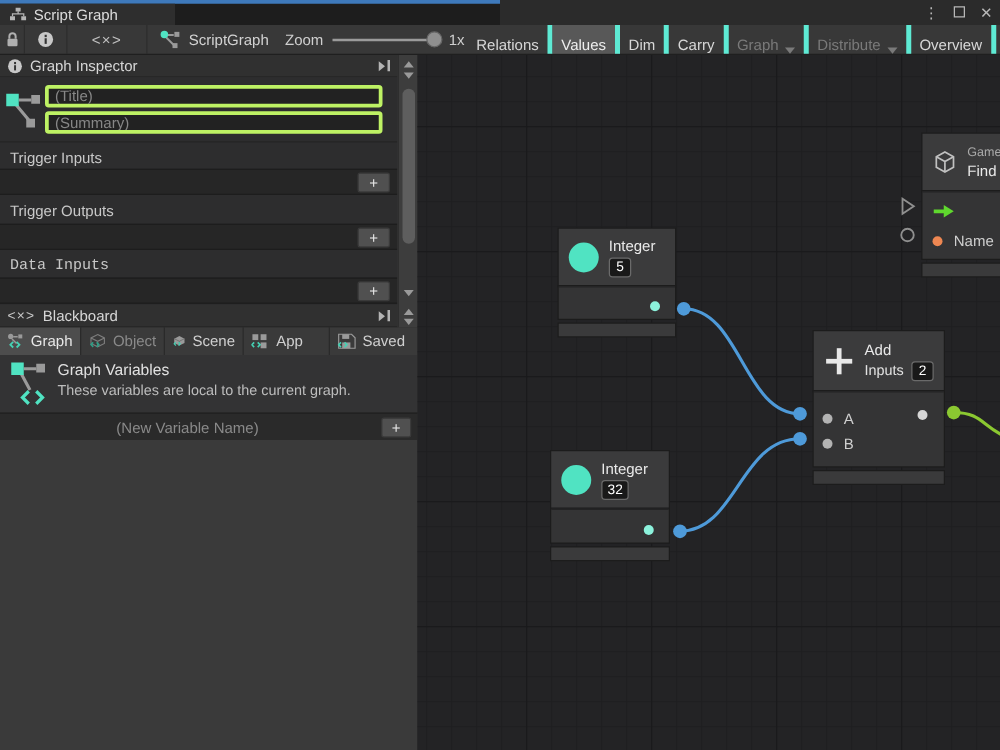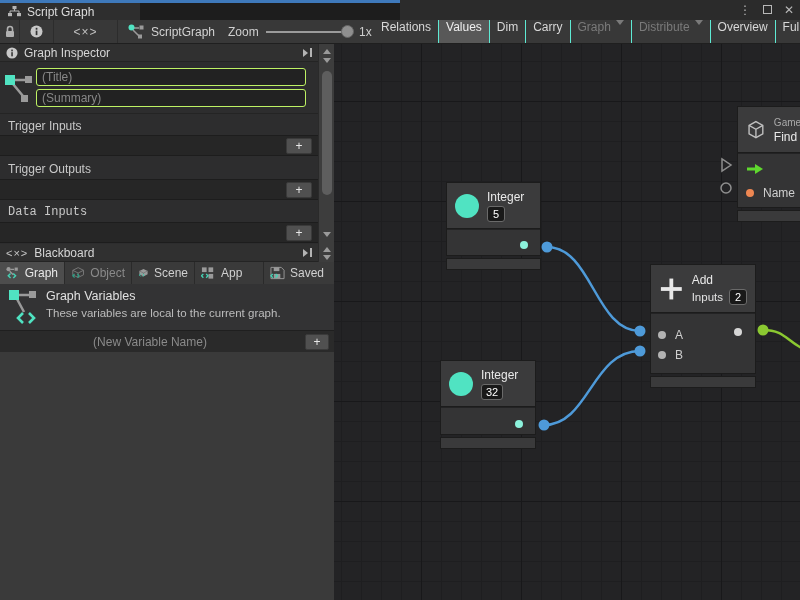--- a/index.html
+++ b/index.html
@@ -26,38 +26,38 @@
   .t-lock { left:0; width:20px; }
   .t-info { left:20px; width:34px; }
   .t-vs   { left:54px; width:64px; font-size:12px; letter-spacing:1px; }
   .graph-label { position:absolute; left:128px; top:0; height:23px; display:flex; align-items:center; gap:7px; color:#d2d2d2; }
   .zoom-label { position:absolute; left:228px; top:5px; color:#cfcfcf; }
   .zoom-track { position:absolute; left:266px; top:11px; width:84px; height:2px; background:#9b9b9b; }
   .zoom-handle { position:absolute; left:341px; top:5px; width:13px; height:13px; border-radius:50%;
                  background:#8f8f8f; border:1px solid #666; }
   .zoom-value { position:absolute; left:359px; top:5px; color:#cfcfcf; }
   .mode-row { position:absolute; left:374px; top:0; height:23px; display:flex; }
-  .mode-btn { height:23px; display:flex; align-items:flex-start; padding:0 7px; border-right:1px solid #5eead4;
+  .mode-btn { height:23px; display:flex; align-items:flex-end; padding:0 7px; border-right:4px solid #5eead4;
               color:#d8d8d8; white-space:nowrap; }
   .mode-btn.active { background:#585858; color:#eeeeee; }
   .mode-btn.disabled { color:#7a7a7a; }
   .caret { width:0; height:0; border-left:4px solid transparent; border-right:4px solid transparent;
            border-top:5px solid #7a7a7a; margin-left:5px; }
 
   
   #panel { position:absolute; left:0; top:44px; width:334px; height:556px; background:#3a3a3a; }
   .sec-header { position:absolute; left:0; width:318px; height:18px; background:#303030;
                 border-bottom:1px solid #242424; display:flex; align-items:center; gap:6px; padding:0 6px; color:#d6d6d6; }
   .pin { margin-left:auto; display:flex; align-items:center; }
   .pin::before { content:""; border-top:4px solid transparent; border-bottom:4px solid transparent;
                  border-left:5px solid #b4b4b4; }
   .pin::after { content:""; width:2px; height:9px; background:#b4b4b4; margin-left:2px; }
 
   #insp-content { position:absolute; left:0; top:18px; width:318px; height:182px; background:#2d2d2e; }
-  .field { position:absolute; left:36px; width:270px; height:18px; background:#222222; border:1px solid #bef264;
+  .field { position:absolute; left:36px; width:270px; height:18px; background:#222222; border:3px solid #bef264;
            border-radius:3px; color:#bdbdbd; font-size:12px; padding:0 5px;
            font-family:"Liberation Sans", sans-serif; }
   .field::placeholder { color:#878787; opacity:1; }
   .insp-divider { position:absolute; left:0; top:51px; width:318px; height:1px; background:#242424; }
   .sec-label { position:absolute; left:8px; color:#c8c8c8; }
   .plus-row { position:absolute; left:0; width:318px; height:21px; background:#262626;
               border-top:1px solid #1d1d1d; border-bottom:1px solid #1d1d1d; }
   .plus-btn { position:absolute; right:6px; top:2px; width:26px; height:16px; background:#505050;
               border:1px solid #3a3a3a; border-radius:2px; color:#e8e8e8; font-size:12px; line-height:14px;
               text-align:center; }

